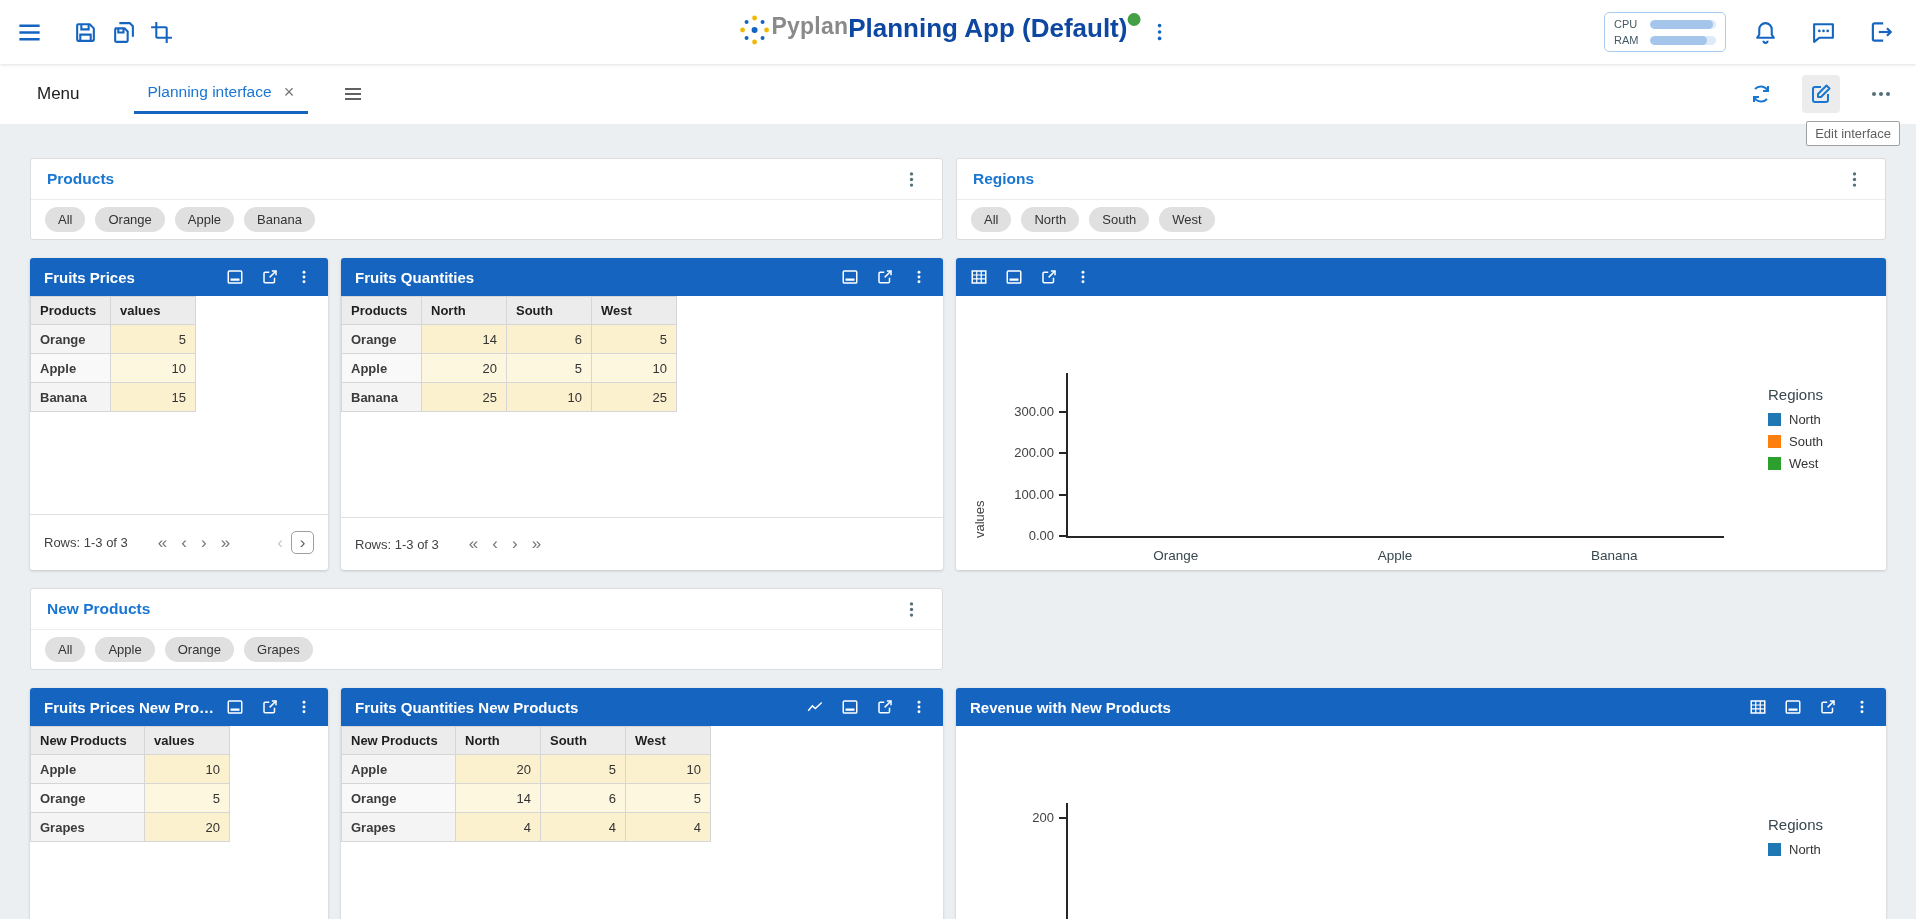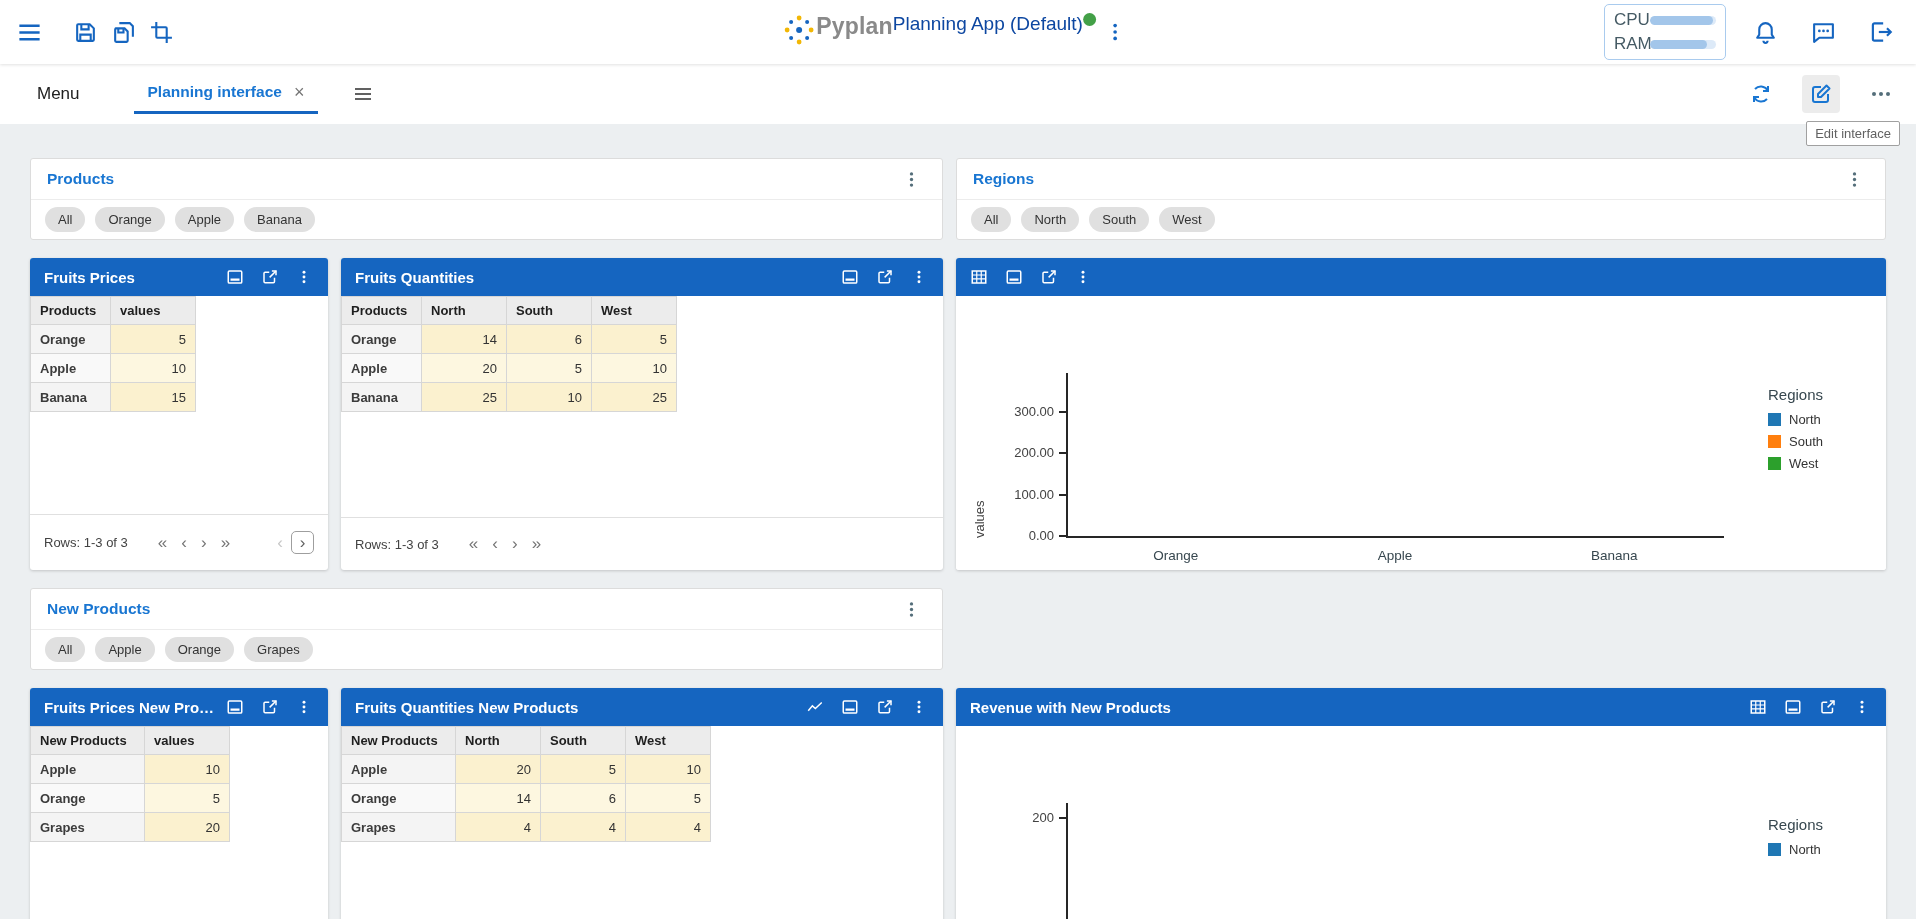--- a/index.html
+++ b/index.html
@@ -7,34 +7,34 @@
   body{font-family:"Liberation Sans",sans-serif;background:#eceff1;color:#212121}
   [data-interactable="true"]{cursor:pointer}
 
   
   .topbar{height:64px;background:#fff;display:flex;align-items:center;padding:0 16px 0 10px;position:relative;box-shadow:0 1px 3px rgba(0,0,0,.12);z-index:5}
   .tb-left{display:flex;align-items:center}
   .iconbtn{width:38px;height:38px;display:flex;align-items:center;justify-content:center;border-radius:4px}
   .tb-left .iconbtn:first-child{margin-right:18px}
   .tb-center{position:absolute;left:50%;transform:translateX(-50%);display:flex;align-items:flex-start;gap:0}
   .brand-name{font-size:23px;font-weight:bold;color:#8a8a8a;letter-spacing:.2px}
-  .ws-title{font-size:19px;font-weight:normal;color:#0d47a1}
+  .ws-title{font-size:26px;font-weight:bold;color:#0d47a1}
   .status-dot{width:13px;height:13px;border-radius:50%;background:#43a047}
   .tb-right{margin-left:auto;display:flex;align-items:center;gap:20px}
   .meter-box{border:1px solid #a9cbee;border-radius:5px;padding:5px 9px;display:flex;flex-direction:column;gap:4px;background:#fff}
   .meter-row{display:flex;align-items:center;gap:7px}
-  .meter-lbl{font-size:17px;color:#455a64;width:29px}
+  .meter-lbl{font-size:11px;color:#455a64;width:29px}
   .meter-track{width:66px;height:9px;background:#ddeaf8;border-radius:5px;overflow:hidden;display:block}
   .meter-fill{display:block;height:100%;background:#a3c6ea;border-radius:5px}
 
   
   .tabbar{height:60px;background:#fff;display:flex;align-items:center;padding:0 16px 0 37px;position:relative}
   .menu-label{font-size:17px;color:#212121;margin-right:54px}
   .tab{display:flex;align-items:center;gap:12px;padding:9px 14px 10px;border-bottom:3px solid #1565c0}
-  .tab-label{font-size:15.5px;color:#1976d2;font-weight:700}
+  .tab-label{font-size:15.5px;color:#1976d2;font-weight:400}
   .tab-close{font-size:18px;color:#757575;line-height:1}
   .tablist-btn{margin-left:26px}
   .tab-actions{margin-left:auto;display:flex;align-items:center;gap:22px;position:relative}
   .edit-btn{background:#ececec}
   .tooltip{position:absolute;top:46px;right:0;background:#fff;border:1px solid #a0a0a0;border-radius:2px;padding:4px 8px;font-size:13px;color:#616161;white-space:nowrap}
 
   
   .content{padding:34px 30px 0;display:grid;grid-template-columns:298px 602px 930px;gap:18px 13px}
   .card{background:#fff;border-radius:3px;box-shadow:0 1px 3px rgba(0,0,0,.18);display:flex;flex-direction:column;overflow:hidden}
   .selector-card{height:82px;border:1px solid #dcdcdc;box-shadow:none}

